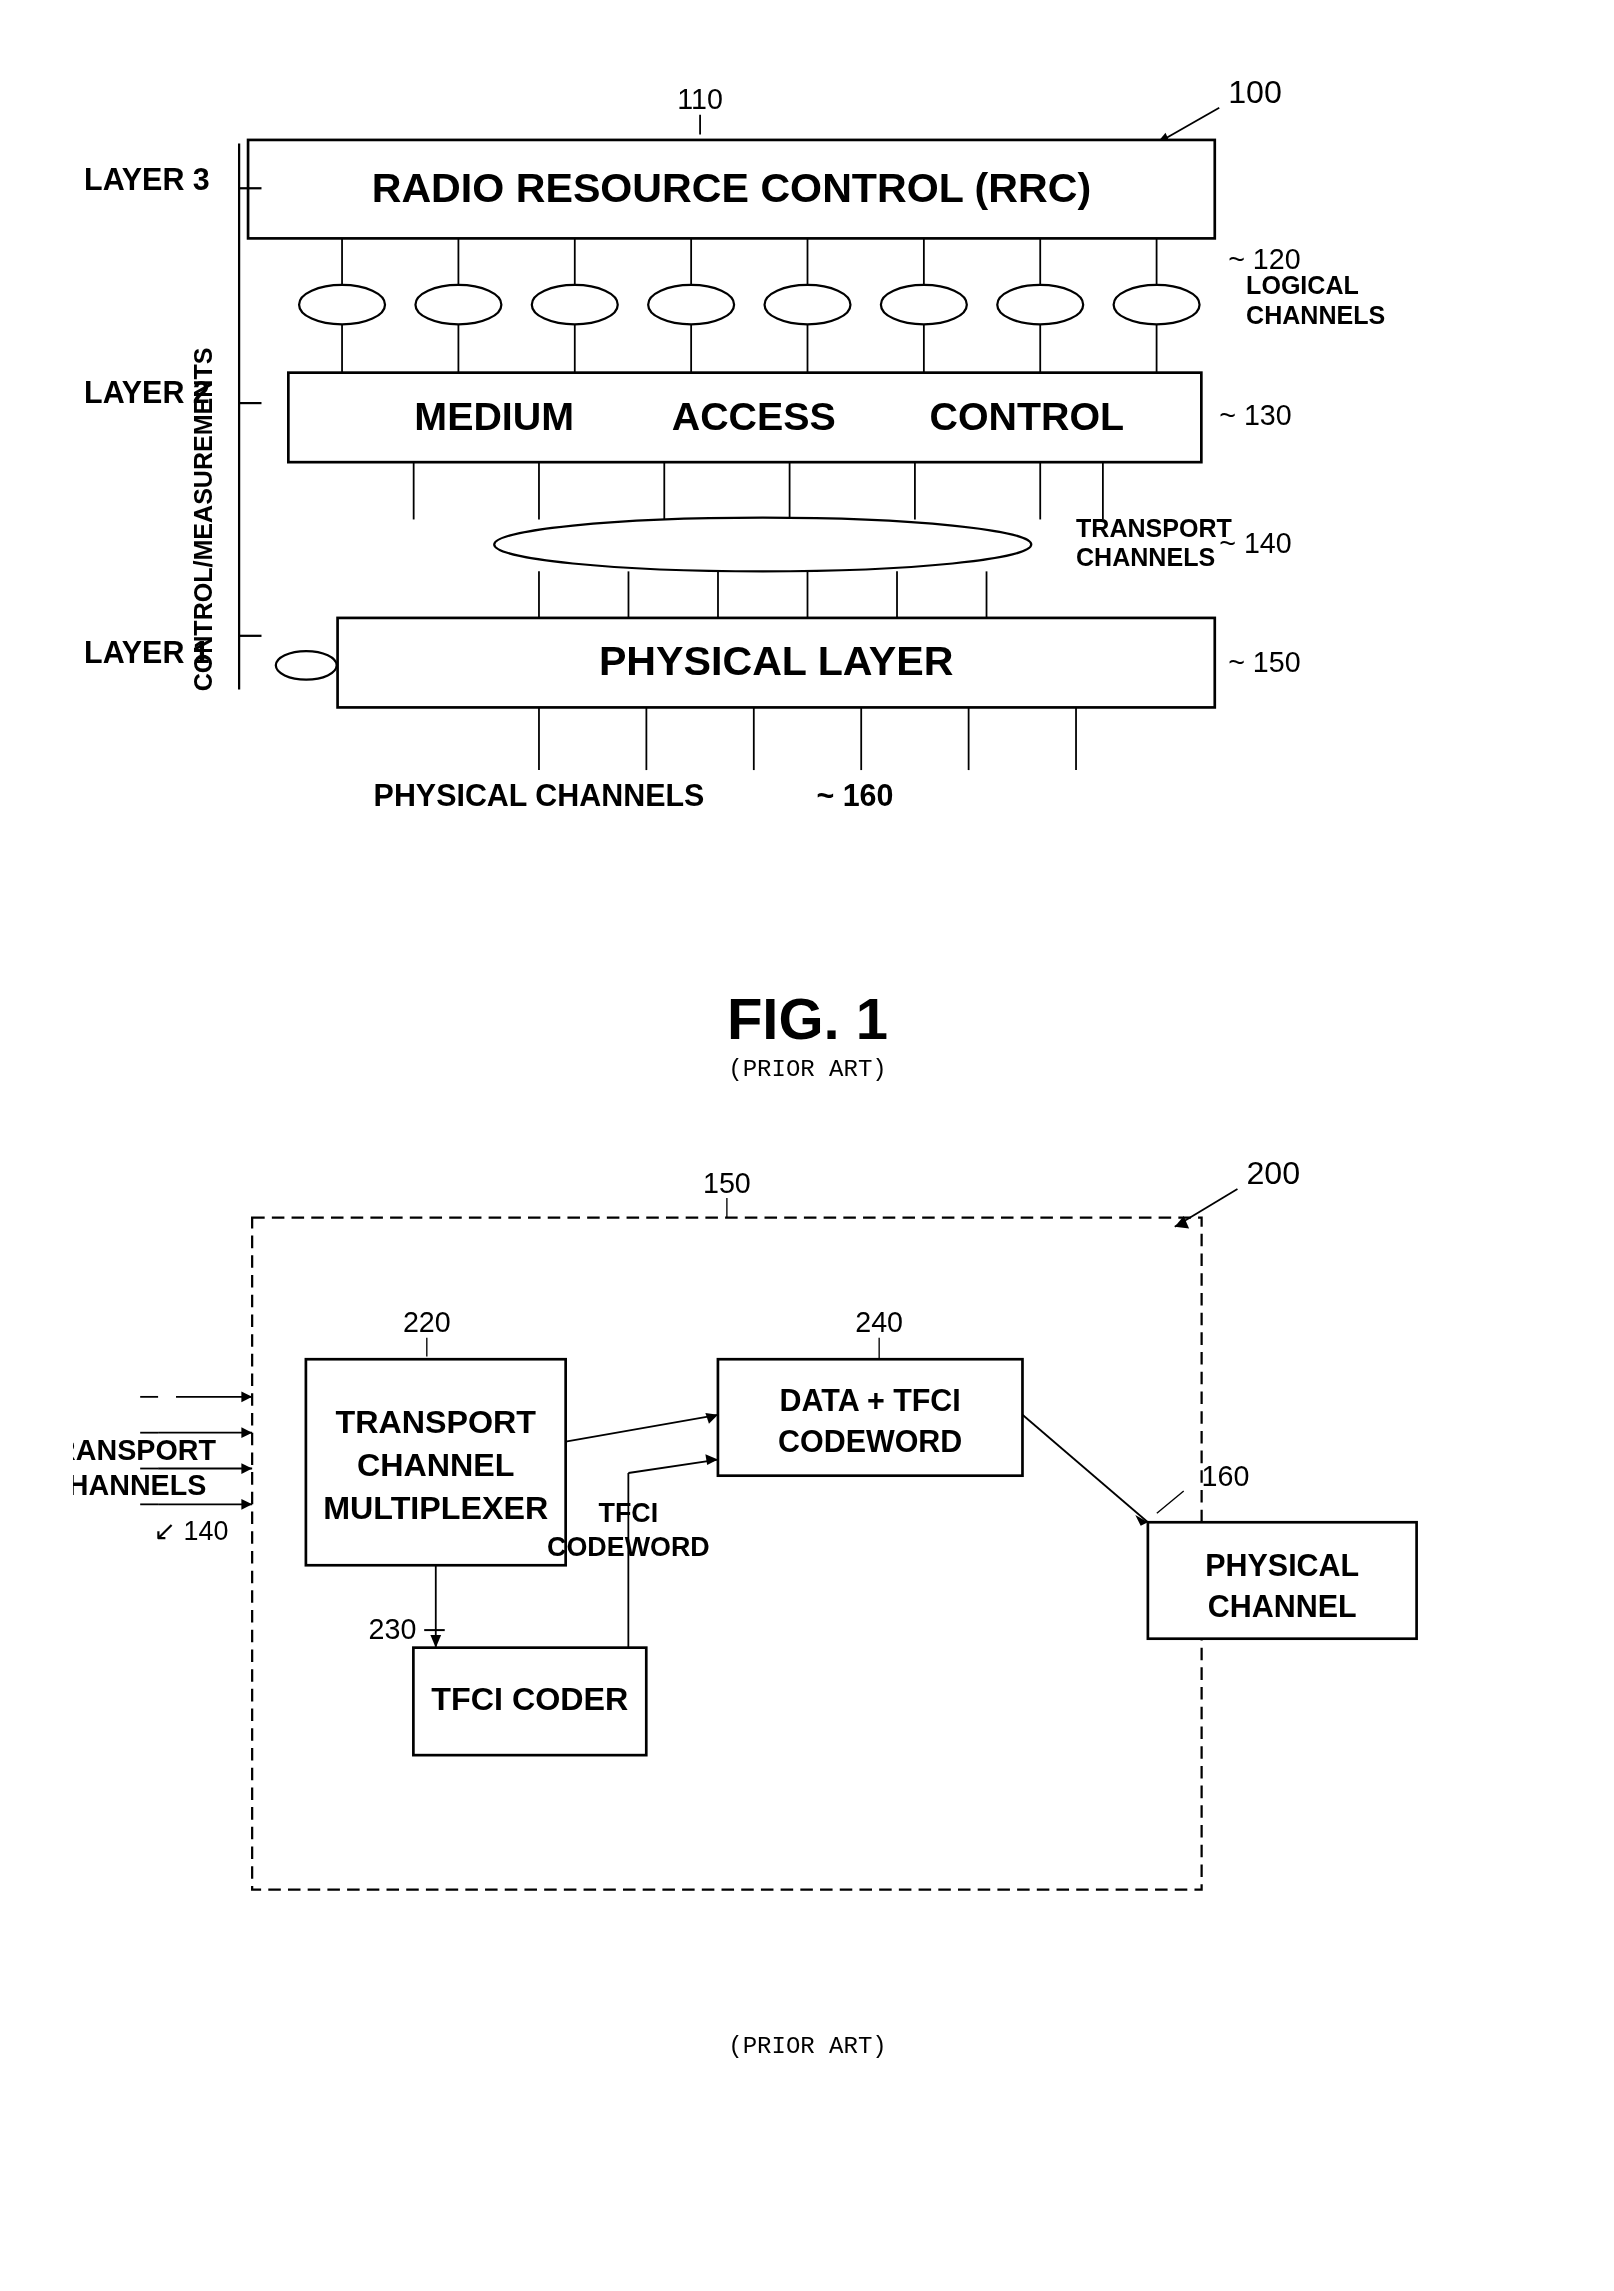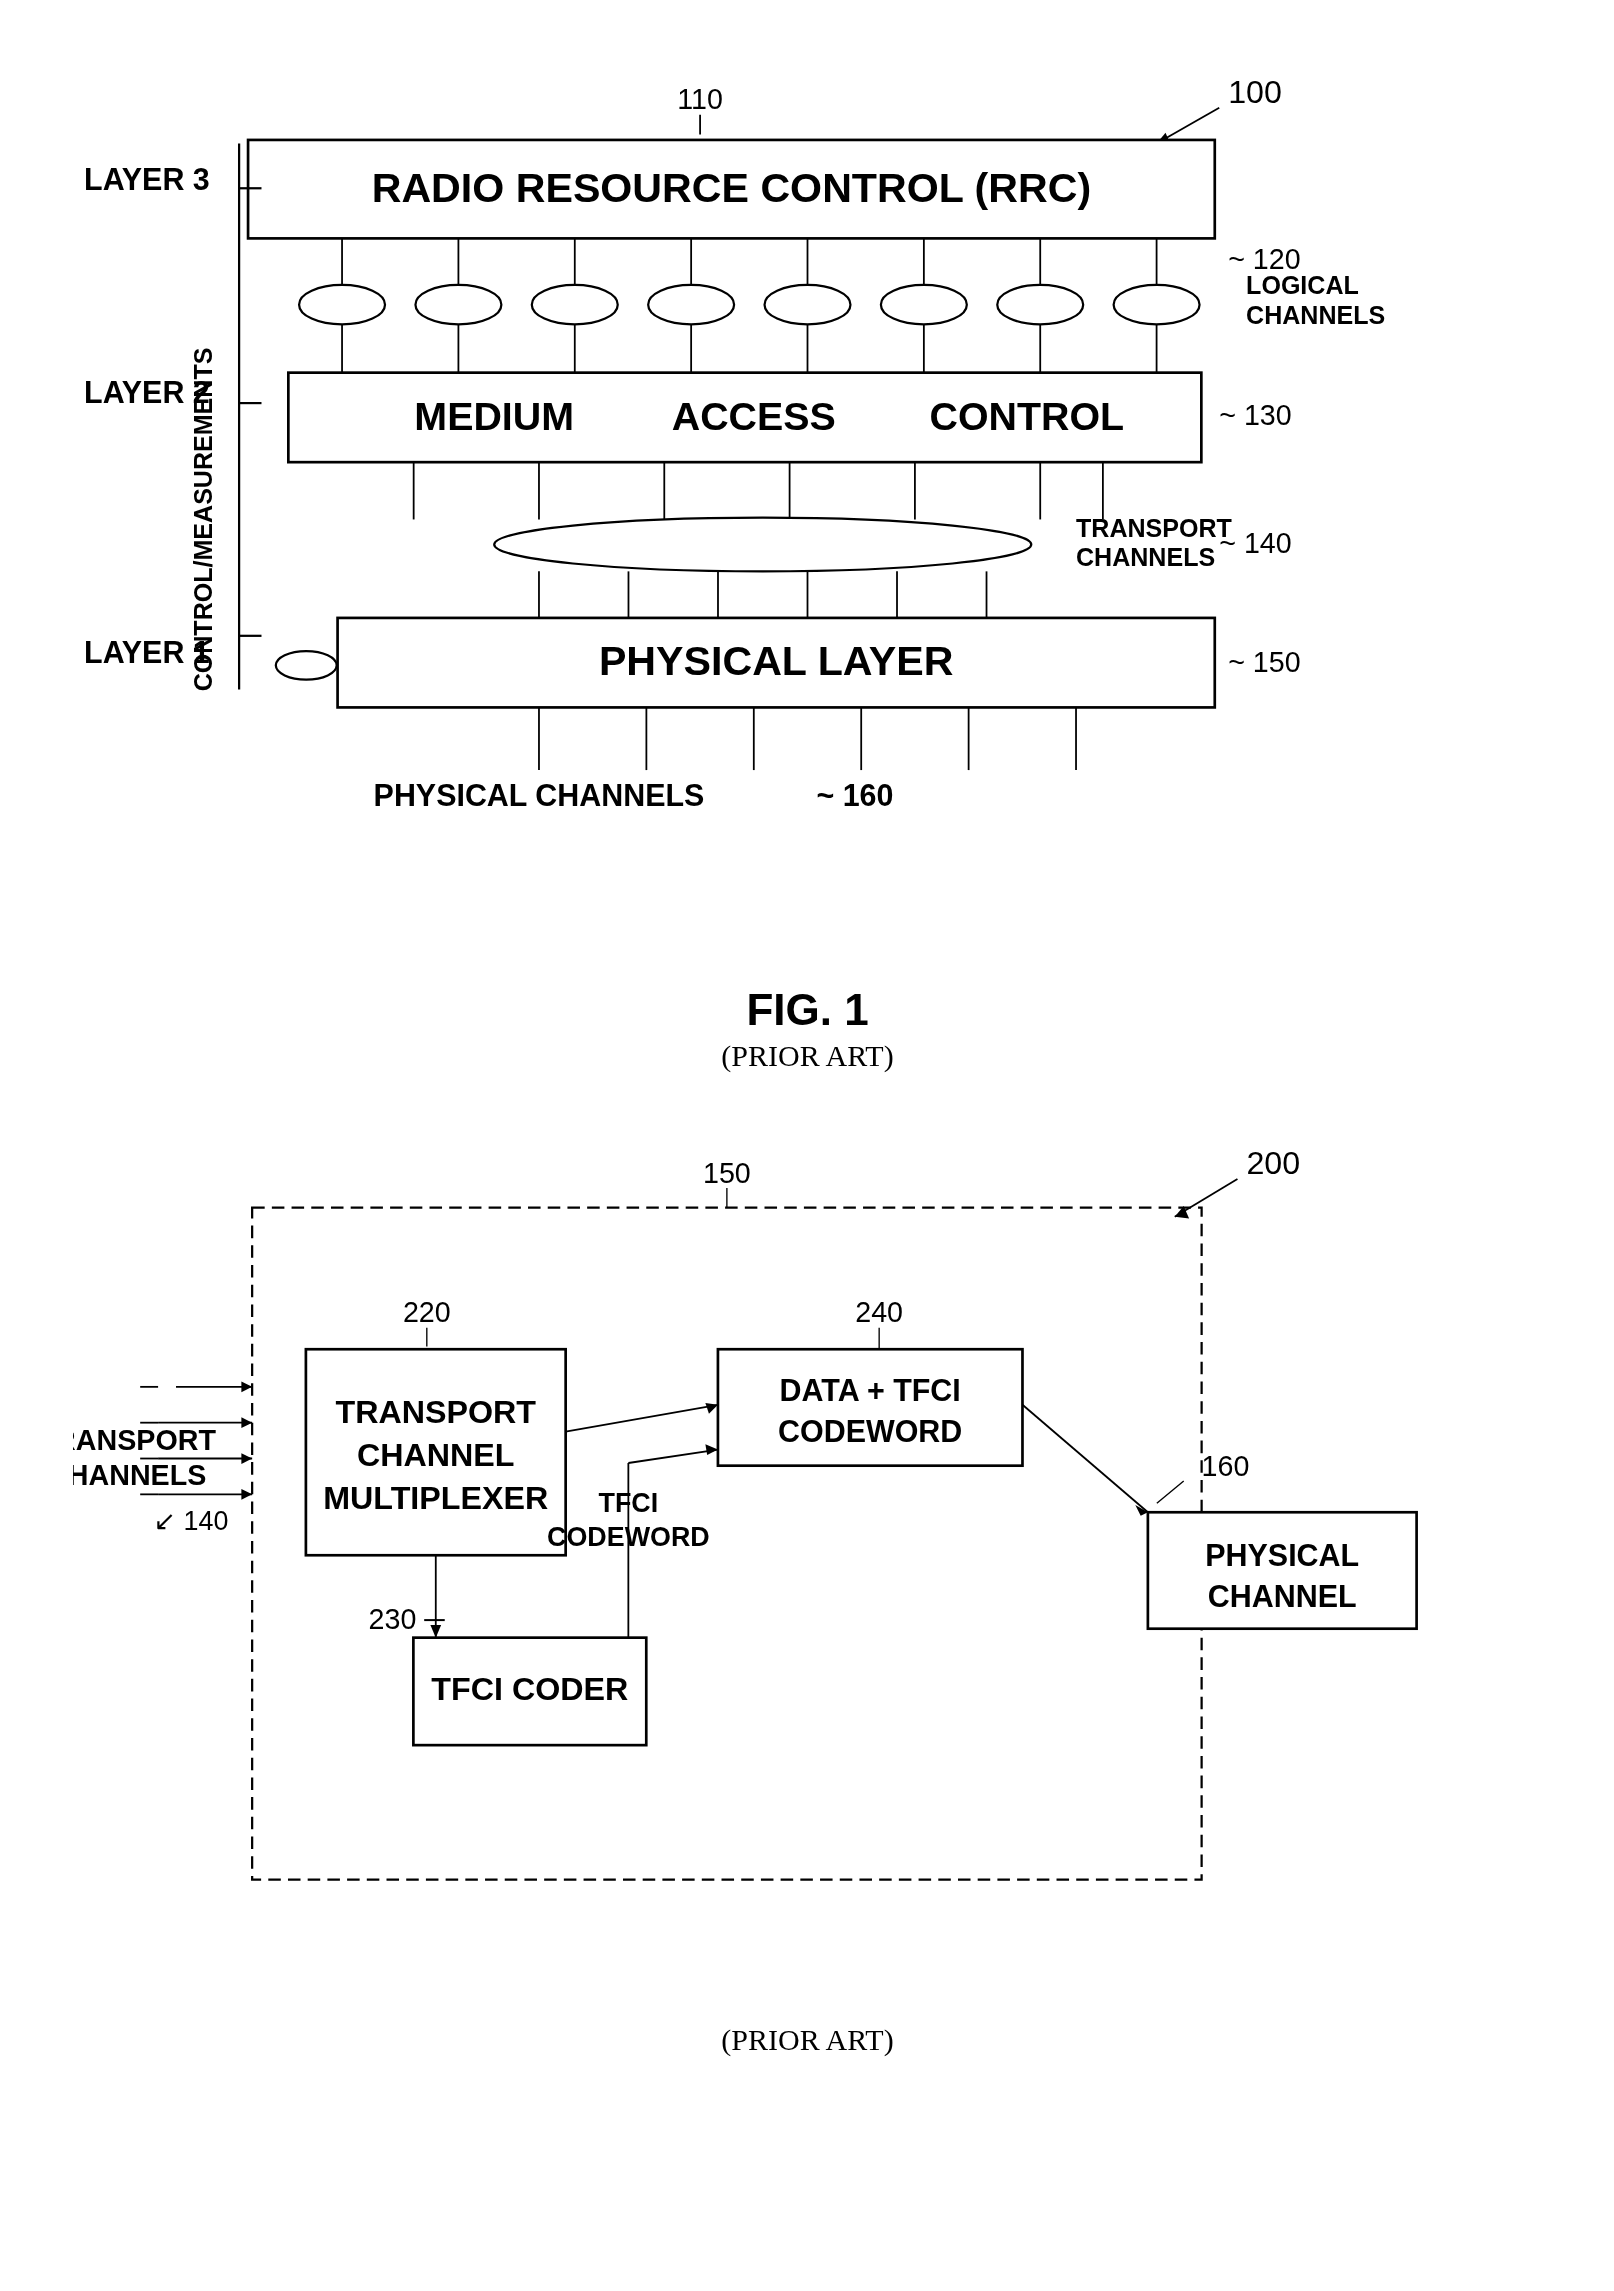--- a/index.html
+++ b/index.html
@@ -45,28 +45,28 @@
       justify-content: center;
       align-items: flex-start;
     }
 
     .fig-caption {
       text-align: center;
       margin-top: 18px;
     }
 
     .fig-caption .fig-label {
-      font-size: 44px;
+      font-size: 58px;
       font-weight: bold;
       font-family: 'Arial', sans-serif;
     }
 
     .fig-caption .fig-sub {
-      font-size: 30px;
-      font-family: Liberation Serif, serif;
+      font-size: 24px;
+      font-family: Liberation Mono, monospace;
       margin-top: 3.6px;
     }
   </style>
 </head>
 <body>
 
 <div class="page">
 
   <div class="fig1-container">
     <div class="fig1-svg-wrap">

